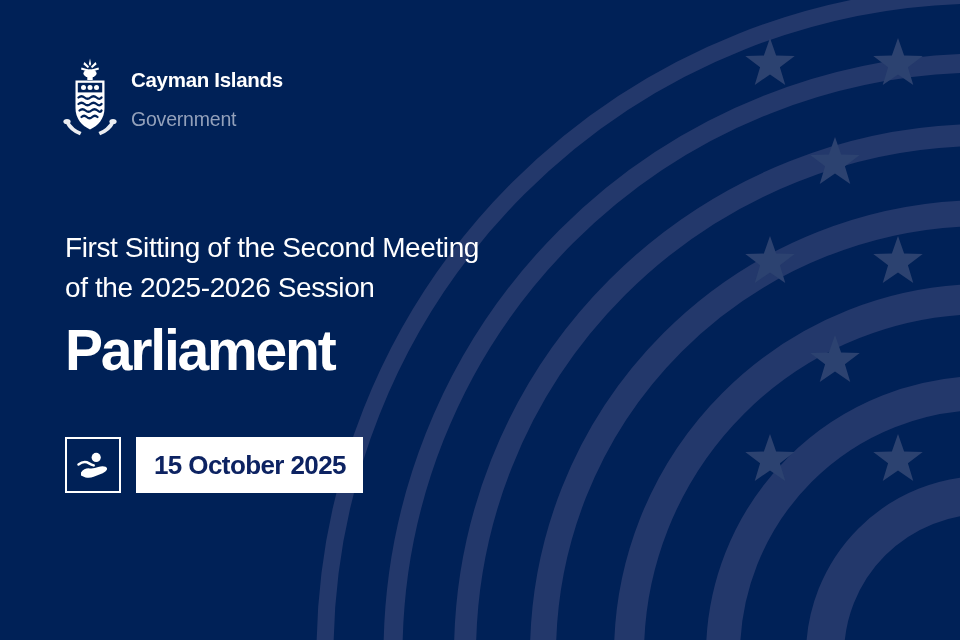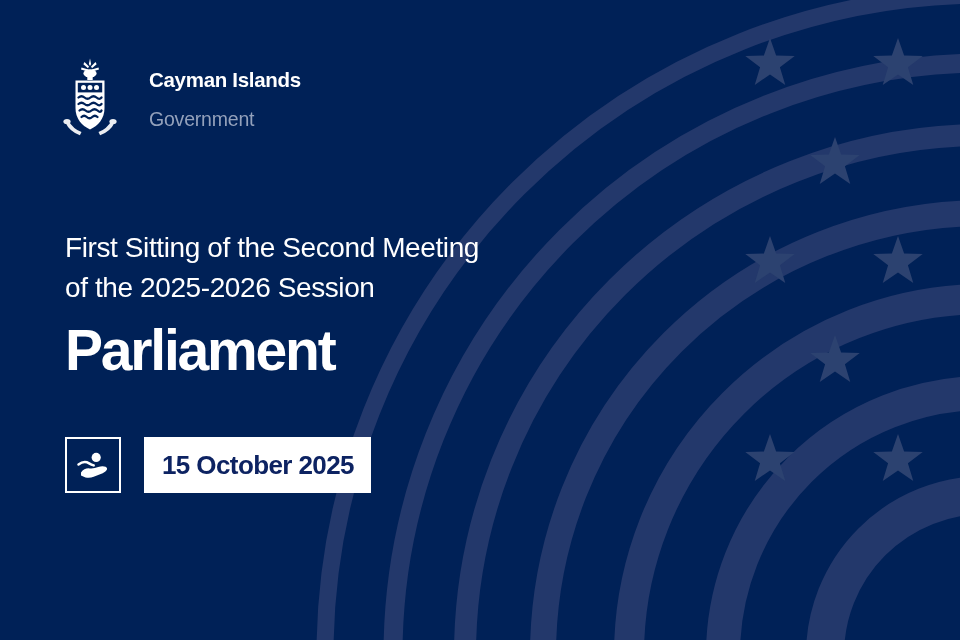--- a/index.html
+++ b/index.html
@@ -23,21 +23,21 @@
     position:absolute; inset:0;
     pointer-events:none;
   }
 
   
   .logo-lockup {
     position:absolute;
     left:62px; top:56px;
     display:flex;
     align-items:center;
-    gap:31px;
+    gap:13px;
   }
   .crest { width:56px; height:84px; display:block; }
   .wordmark { display:flex; flex-direction:column; justify-content:center; padding-top:4px; }
   .wordmark-primary {
     color:#ffffff;
     font-size:20.5px;
     font-weight:bold;
     letter-spacing:-0.3px;
     line-height:1.12;
     white-space:nowrap;
@@ -92,21 +92,21 @@
     align-items:center;
     justify-content:center;
     flex:none;
   }
   .badge-icon-box svg { width:40px; height:40px; display:block; }
   .badge-date-box {
     background:#ffffff;
     display:flex;
     align-items:center;
     padding:0 17px 0 18px;
-    margin-left:23px;
+    margin-left:15px;
   }
   .badge-date-text {
     color:#0d2362;
     font-size:26px;
     font-weight:bold;
     letter-spacing:-0.6px;
     white-space:nowrap;
   }
 </style>
 </head>

